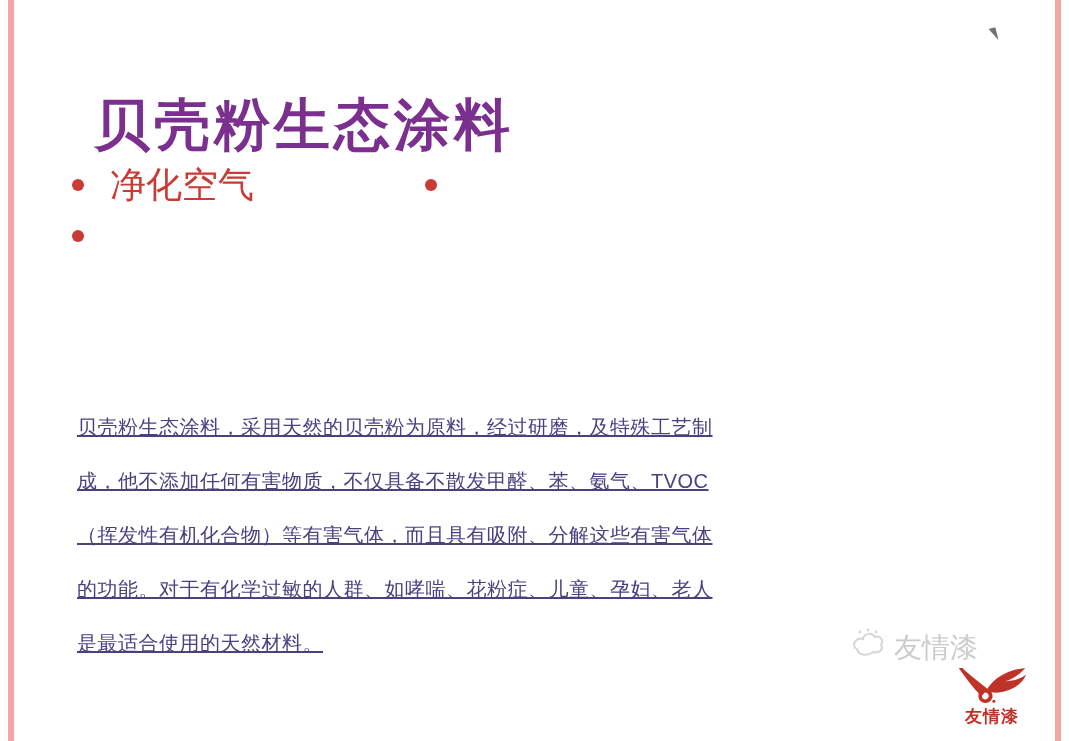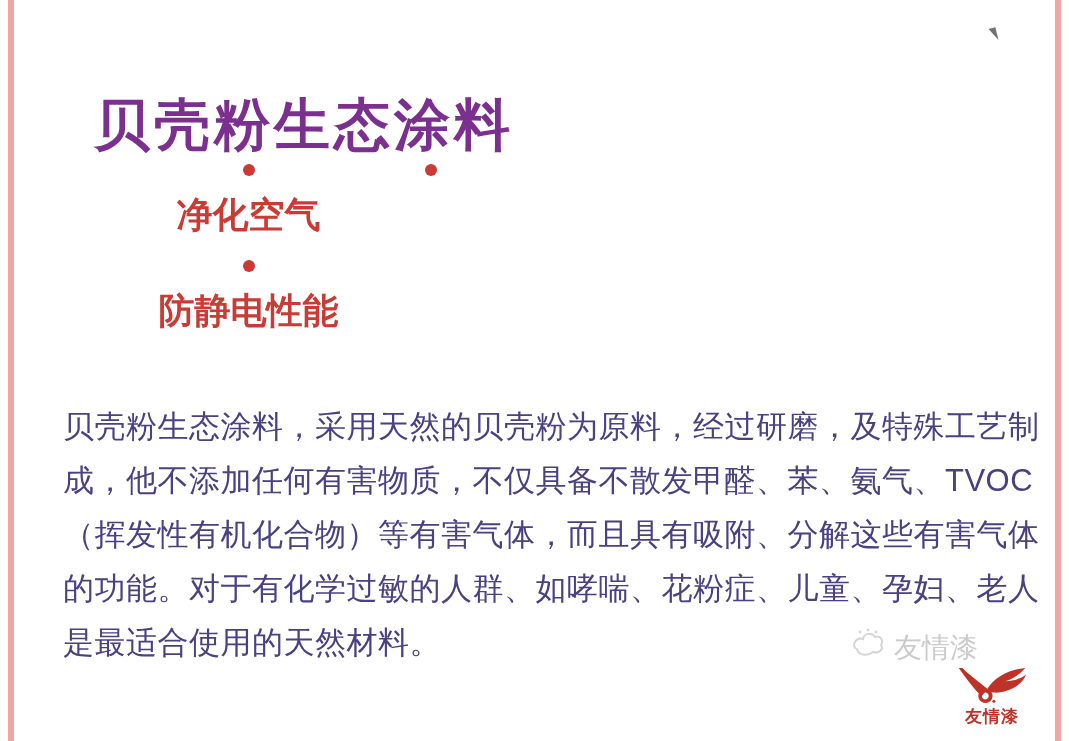--- a/index.html
+++ b/index.html
@@ -21,37 +21,38 @@
     white-space:nowrap;
     margin-top:14px;
   }
 
   .features{
     position:absolute;left:72px;top:164px;
     display:grid;grid-template-columns:353px auto;
     row-gap:24px;
   }
   .feature{
-    display:flex;align-items:center;gap:18px;
-    font-size:36px;font-weight:bold;
+    display:flex;align-items:center;gap:26px;
+    font-size:36px;font-weight:normal;
     color:var(--feature,#c93b34);
-    white-space:nowrap;line-height:42px;flex-direction:column;
+    white-space:nowrap;line-height:42px;
   }
   .dot{width:12px;height:12px;border-radius:50%;background:var(--feature,#c93b34);flex:none;}
 
   .heading{
     position:absolute;left:63px;top:334px;
     font-size:46px;font-weight:bold;letter-spacing:3px;
     color:var(--heading,#33295f);
   }
 
   .body-text{
-    position:absolute;left:63px;top:400px;width:965px;
-    font-size:31px;line-height:54px;letter-spacing:0.5px;
+    position:absolute;left:77px;top:400px;width:965px;
+    font-size:20px;line-height:54px;letter-spacing:0.5px;
     color:var(--body,#4a4180);
+    text-decoration:underline;
   }
   .body-line{white-space:nowrap;}
 
   .watermark{
     position:absolute;left:850px;top:628px;
     display:flex;align-items:center;gap:8px;
     font-size:28px;color:var(--watermark,#cbcbcb);
     white-space:nowrap;
   }
 
@@ -90,21 +91,20 @@
   <div class="features">
     <div class="feature">
       <span class="dot"></span>
       <span>净化空气</span>
     </div>
     <div class="feature">
       <span class="dot"></span>
     </div>
     <div class="feature">
       <span class="dot"></span>
-      <span>防静电性能</span>
     </div>
   </div>
 
 
   <div class="body-text">
     <div class="body-line">贝壳粉生态涂料，采用天然的贝壳粉为原料，经过研磨，及特殊工艺制</div>
     <div class="body-line">成，他不添加任何有害物质，不仅具备不散发甲醛、苯、氨气、TVOC</div>
     <div class="body-line">（挥发性有机化合物）等有害气体，而且具有吸附、分解这些有害气体</div>
     <div class="body-line">的功能。对于有化学过敏的人群、如哮喘、花粉症、儿童、孕妇、老人</div>
     <div class="body-line">是最适合使用的天然材料。</div>

